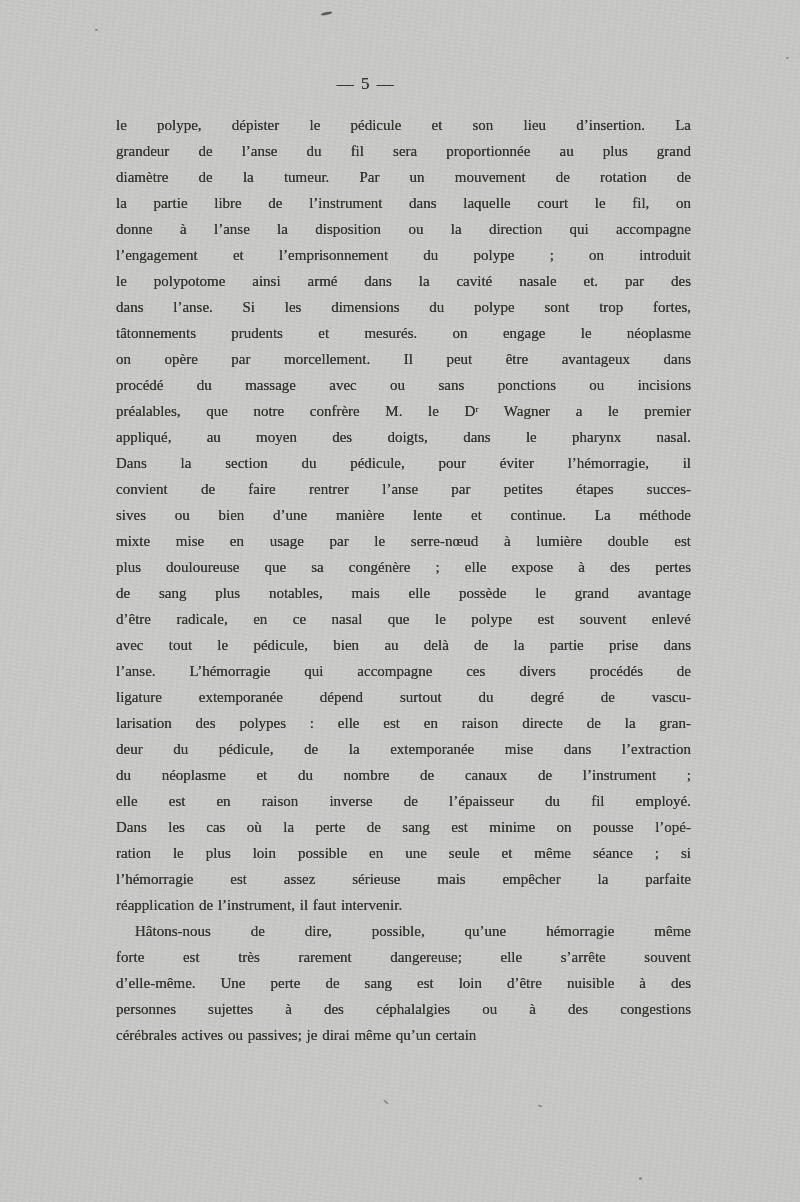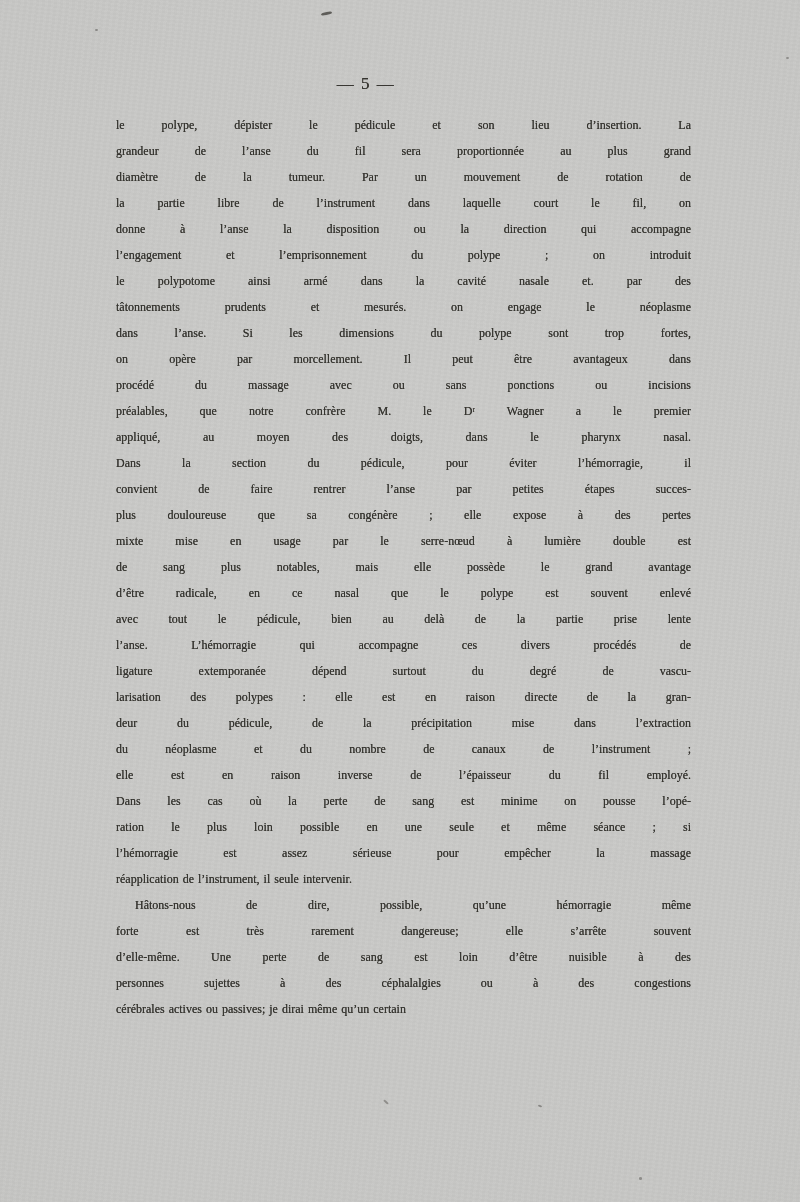--- a/index.html
+++ b/index.html
@@ -41,21 +41,21 @@
   .text-block {
     position: absolute;
     left: 116px;
     top: 112px;
     width: 575px;
   }
   .paragraph { margin: 0; padding: 0; }
   .line {
     height: 26px;
     line-height: 26px;
-    font-size: 12px;
+    font-size: 15px;
     text-align: justify;
     text-align-last: justify;
     overflow: hidden;
     white-space: normal;
     word-spacing: 1px;
     text-shadow: 0 0 0.5px rgba(48,47,42,0.85);
   }
   .paragraph.indent .line:first-child { text-indent: 19px; }
   .line.final { text-align-last: left; }
   .ink-mark {
@@ -87,43 +87,44 @@
 
   <div class="text-block">
       <div class="paragraph">
         <div class="line">le polype, dépister le pédicule et son lieu d’insertion. La</div>
         <div class="line">grandeur de l’anse du fil sera proportionnée au plus grand</div>
         <div class="line">diamètre de la tumeur. Par un mouvement de rotation de</div>
         <div class="line">la partie libre de l’instrument dans laquelle court le fil, on</div>
         <div class="line">donne à l’anse la disposition ou la direction qui accompagne</div>
         <div class="line">l’engagement et l’emprisonnement du polype ; on introduit</div>
         <div class="line">le polypotome ainsi armé dans la cavité nasale et. par des</div>
+        <div class="line">dans l’anse. Si les dimensions du polype sont trop fortes,</div>
         <div class="line">tâtonnements prudents et mesurés. on engage le néoplasme</div>
-        <div class="line">dans l’anse. Si les dimensions du polype sont trop fortes,</div>
         <div class="line">on opère par morcellement. Il peut être avantageux dans</div>
         <div class="line">procédé du massage avec ou sans ponctions ou incisions</div>
         <div class="line">préalables, que notre confrère M. le Dʳ Wagner a le premier</div>
         <div class="line">appliqué, au moyen des doigts, dans le pharynx nasal.</div>
         <div class="line">Dans la section du pédicule, pour éviter l’hémorragie, il</div>
         <div class="line">convient de faire rentrer l’anse par petites étapes succes-</div>
+        <div class="line">sives ou bien d’une manière lente et continue. La méthode</div>
+        <div class="line">mixte mise en usage par le serre-nœud à lumière double est</div>
         <div class="line">plus douloureuse que sa congénère ; elle expose à des pertes</div>
-        <div class="line">mixte mise en usage par le serre-nœud à lumière double est</div>
         <div class="line">de sang plus notables, mais elle possède le grand avantage</div>
         <div class="line">d’être radicale, en ce nasal que le polype est souvent enlevé</div>
-        <div class="line">avec tout le pédicule, bien au delà de la partie prise lente</div>
+        <div class="line">avec tout le pédicule, bien au delà de la partie prise dans</div>
         <div class="line">l’anse. L’hémorragie qui accompagne ces divers procédés de</div>
         <div class="line">ligature extemporanée dépend surtout du degré de vascu-</div>
         <div class="line">larisation des polypes : elle est en raison directe de la gran-</div>
-        <div class="line">deur du pédicule, de la précipitation mise dans l’extraction</div>
+        <div class="line">deur du pédicule, de la extemporanée mise dans l’extraction</div>
         <div class="line">du néoplasme et du nombre de canaux de l’instrument ;</div>
         <div class="line">elle est en raison inverse de l’épaisseur du fil employé.</div>
         <div class="line">Dans les cas où la perte de sang est minime on pousse l’opé-</div>
         <div class="line">ration le plus loin possible en une seule et même séance ; si</div>
-        <div class="line">l’hémorragie est assez sérieuse pour empêcher la massage</div>
-        <div class="line final">réapplication de l’instrument, il seule intervenir.</div>
+        <div class="line">l’hémorragie est assez sérieuse mais empêcher la parfaite</div>
+        <div class="line final">réapplication de l’instrument, il faut intervenir.</div>
       </div>
       <div class="paragraph indent">
         <div class="line">Hâtons-nous de dire, possible, qu’une hémorragie même</div>
         <div class="line">forte est très rarement dangereuse; elle s’arrête souvent</div>
         <div class="line">d’elle-même. Une perte de sang est loin d’être nuisible à des</div>
         <div class="line">personnes sujettes à des céphalalgies ou à des congestions</div>
         <div class="line final">cérébrales actives ou passives; je dirai même qu’un certain</div>
       </div>
     </div>
 </div>

